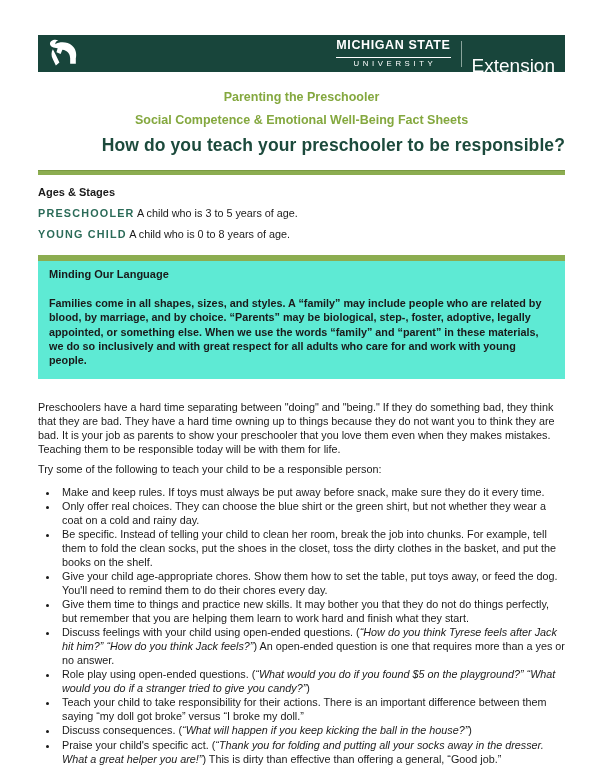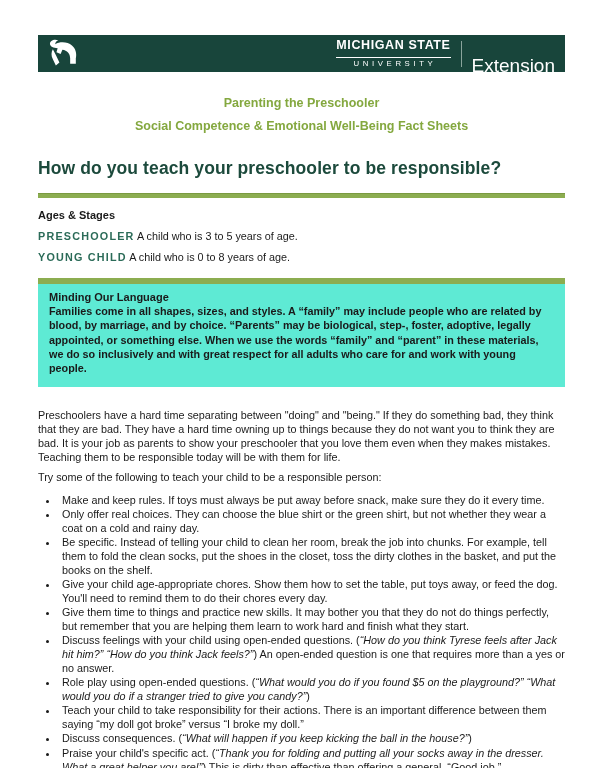--- a/index.html
+++ b/index.html
@@ -20,40 +20,40 @@
   .wordmark { margin-left:auto; text-align:center; color:#fff; line-height:1; }
   .wm-top {
     font-size:12.5px; font-weight:bold; letter-spacing:.6px;
     border-bottom:1.6px solid #fff; padding-bottom:6px; white-space:nowrap;
   }
   .wm-bottom { font-size:7.8px; letter-spacing:3.6px; margin-top:2px; padding-left:3px; white-space:nowrap; }
   .vdiv { width:1px; height:26px; background:#8aa49c; margin:0 10px; }
   .ext { color:#fff; font-size:19px; white-space:nowrap;margin-top:25px; }
 
   
-  .series   { text-align:center; color:#84A83F; font-weight:bold; font-size:12.5px; margin-top:24px; }
+  .series   { text-align:center; color:#84A83F; font-weight:bold; font-size:12.5px; margin-top:18px; }
   .subseries{ text-align:center; color:#84A83F; font-weight:bold; font-size:12.5px; margin-top:9px; }
-  .main-title{ text-align:left; color:#1C4A3C; font-weight:bold; font-size:17.5px; margin-top:25px; letter-spacing:.1px; }
+  .main-title{ text-align:right; color:#1C4A3C; font-weight:bold; font-size:17.5px; margin-top:8px; letter-spacing:.1px; }
 
   .rule { height:5px; background:#8CAD50; border-top:1px solid #7a9a41; margin-top:14px; width:527px; }
 
   
   .ages { margin-top:11px; width:527px; }
   .ages-heading { font-size:11px; font-weight:bold; color:#1a1a1a; }
   .age-item { margin-top:9px; font-size:10.8px; color:#1a1a1a; }
   .age-term { color:#2B6B58; font-weight:bold; letter-spacing:1.2px;text-align:center; }
 
   
   .minding {
     margin-top:15px; width:527px;
     border-top:6px solid #8CAD50; background:#5eead4;
     padding:7px 11px 11px 11px;
   }
   .minding-heading { font-size:11px; font-weight:bold; color:#1a1a1a; }
-  .minding-body { font-size:10.8px; font-weight:bold; line-height:1.33; margin-top:1px; color:#1a1a1a; }
+  .minding-body { font-size:10.8px; font-weight:bold; line-height:1.33; margin-top:16px; color:#1a1a1a; }
 
   
   .intro  { font-size:10.8px; line-height:1.3; margin-top:21px; width:527px; }
   .leadin { font-size:10.8px; line-height:1.3; margin-top:6px; width:527px; }
   ul.tips { margin-top:9px; padding-left:21px; width:527px; font-size:10.8px; line-height:1.3; }
   ul.tips li { padding-left:3px; }
   ul.tips em { font-style:italic; }
 </style>
 </head>
 <body>

